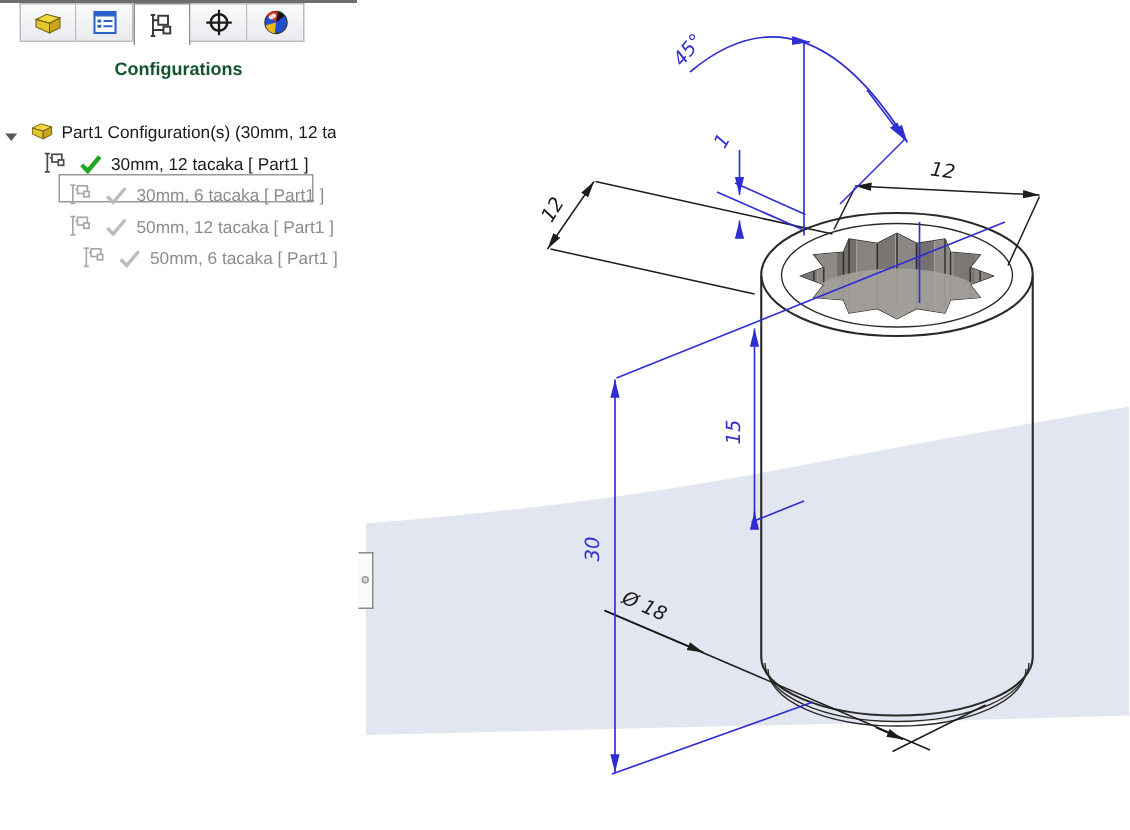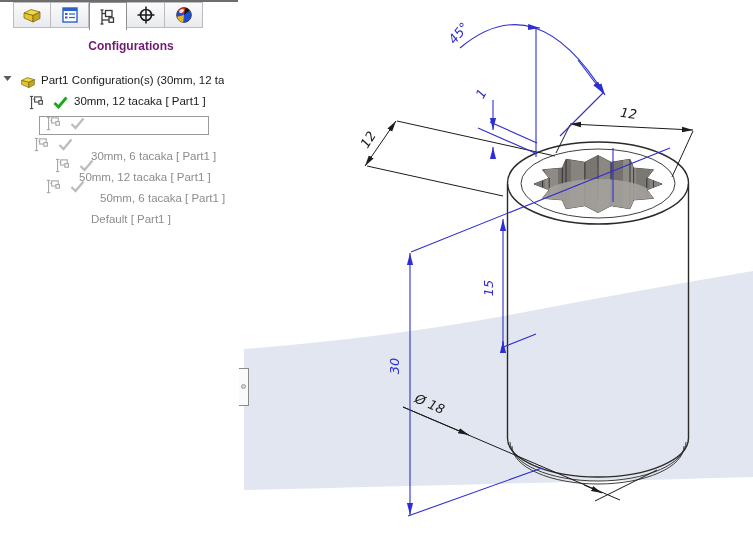--- a/index.html
+++ b/index.html
@@ -6,23 +6,23 @@
   .app{position:relative;width:753px;height:553px;background:#ffffff;overflow:hidden;
        font-family:"Liberation Sans","DejaVu Sans",sans-serif;}
   
   .panel{position:absolute;left:0;top:0;width:244px;height:553px;background:#fff;}
   .panel-topline{position:absolute;left:0;top:0;width:238px;height:2px;background:#6d6d6d;}
   .tabs{position:absolute;left:13px;top:2px;height:27px;display:flex;}
   .tab{width:38px;height:26px;display:flex;align-items:center;justify-content:center;
        background:linear-gradient(#fbfbfc,#e9eaee);border:1px solid #bcbcbf;border-left:none;box-sizing:border-box;}
   .tab:first-child{border-left:1px solid #bcbcbf;}
   .tab.active{background:#fff;border:1px solid #8f8f8f;border-bottom:none;height:28px;}
-  .cfg-title{position:absolute;left:12px;top:39px;width:238px;text-align:center;
-             font-size:12px;font-weight:bold;color:#701a75;}
-  .trow{position:absolute;left:0;width:236px;height:21px;display:flex;align-items:flex-start;}
+  .cfg-title{position:absolute;left:0;top:39px;width:238px;text-align:center;
+             font-size:12px;font-weight:bold;color:#14532d;}
+  .trow{position:absolute;left:0;width:236px;height:21px;display:flex;align-items:flex-end;}
   .trow .rlabel{font-size:11.5px;white-space:nowrap;overflow:hidden;}
   .lbl-black{color:#1a1a1a;}
   .lbl-gray{color:#8c8c8c;margin-top:34px;}
   .focusbox{position:absolute;left:39px;top:116px;width:170px;height:19px;
             border:1px solid #9a9a9a;box-sizing:border-box;}
   .expander{margin-left:3px;margin-right:6px;}
   .splitter{position:absolute;left:239px;top:368px;width:10px;height:38px;background:#fafafa;
             border:1px solid #8a8a8a;border-left:none;box-sizing:border-box;z-index:5;}
   .splitter .dot{position:absolute;left:2px;top:15px;width:5px;height:5px;border:1px solid #9a9a9a;
                  border-radius:50%;background:#d8d8d8;box-sizing:border-box;}
@@ -135,21 +135,21 @@
             <rect x="6.5" y="2" width="7" height="5.5" fill="#fff"></rect>
           <rect x="11" y="6" width="3.8" height="3.8" fill="#fff"></rect>
         </g>
       </svg>
       <svg width="17" height="14" viewBox="0 0 16 14" style="margin:0 5px 0 6px">
         <path d="M2,8 L6,12 L14,2.5" stroke="#bcbcbc" stroke-width="2.3" fill="none"></path>
       </svg>
       <span class="rlabel lbl-gray">30mm, 6 tacaka [ Part1 ]</span>
     </div>
 
-    <div class="trow" style="top:137px;padding-left:33px">
+    <div class="trow" style="top:137px;padding-left:45px">
       <svg width="18" height="15" viewBox="0 0 18 16">
         <g stroke="#a8a8a8" stroke-width="1.2" fill="none">
           <line x1="3.2" y1="1.5" x2="3.2" y2="14.5"></line>
             <line x1="1.4" y1="1.5" x2="5" y2="1.5"></line>
             <line x1="1.4" y1="14.5" x2="5" y2="14.5"></line>
           <line x1="5" y1="4.5" x2="6.5" y2="4.5"></line>
             <rect x="6.5" y="2" width="7" height="5.5" fill="#fff"></rect>
           <rect x="11" y="6" width="3.8" height="3.8" fill="#fff"></rect>
         </g>
       </svg>
@@ -169,36 +169,20 @@
             <rect x="6.5" y="2" width="7" height="5.5" fill="#fff"></rect>
           <rect x="11" y="6" width="3.8" height="3.8" fill="#fff"></rect>
         </g>
       </svg>
       <svg width="17" height="14" viewBox="0 0 16 14" style="margin:0 5px 0 6px">
         <path d="M2,8 L6,12 L14,2.5" stroke="#bcbcbc" stroke-width="2.3" fill="none"></path>
       </svg>
       <span class="rlabel lbl-gray">50mm, 6 tacaka [ Part1 ]</span>
     </div>
 
-    <div class="trow" style="top:179px;padding-left:45px">
-      <svg width="18" height="15" viewBox="0 0 18 16">
-        <g stroke="#a8a8a8" stroke-width="1.2" fill="none">
-          <line x1="3.2" y1="1.5" x2="3.2" y2="14.5"></line>
-            <line x1="1.4" y1="1.5" x2="5" y2="1.5"></line>
-            <line x1="1.4" y1="14.5" x2="5" y2="14.5"></line>
-          <line x1="5" y1="4.5" x2="6.5" y2="4.5"></line>
-            <rect x="6.5" y="2" width="7" height="5.5" fill="#fff"></rect>
-          <rect x="11" y="6" width="3.8" height="3.8" fill="#fff"></rect>
-        </g>
-      </svg>
-      <svg width="17" height="14" viewBox="0 0 16 14" style="margin:0 5px 0 6px">
-        <path d="M2,8 L6,12 L14,2.5" stroke="#bcbcbc" stroke-width="2.3" fill="none"></path>
-      </svg>
-      <span class="rlabel lbl-gray">Default [ Part1 ]</span>
-    </div>
   </div>
 
   <div class="splitter">
       <div class="dot"></div>
     </div>
 
   <div class="viewport">
     <svg width="509" height="553" viewBox="0 0 509 553">
       <defs>
         <marker id="mb" orient="auto-start-reverse" markerWidth="12" markerHeight="8" refX="11" refY="4">

